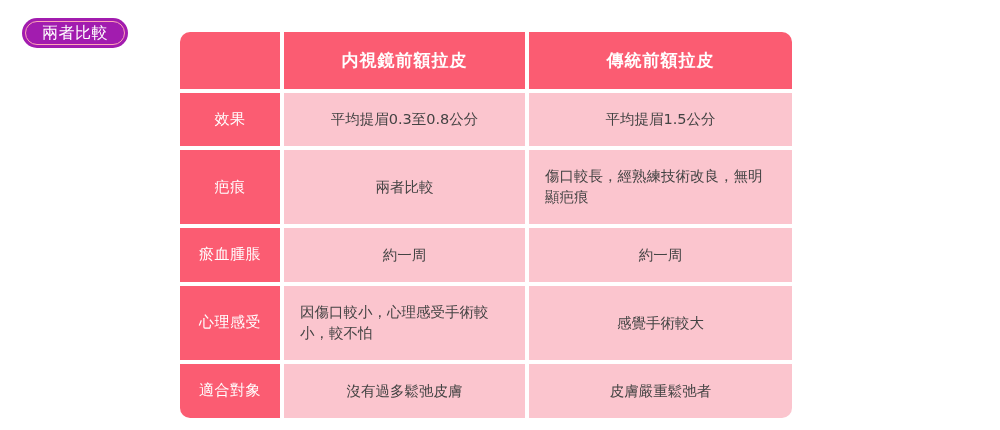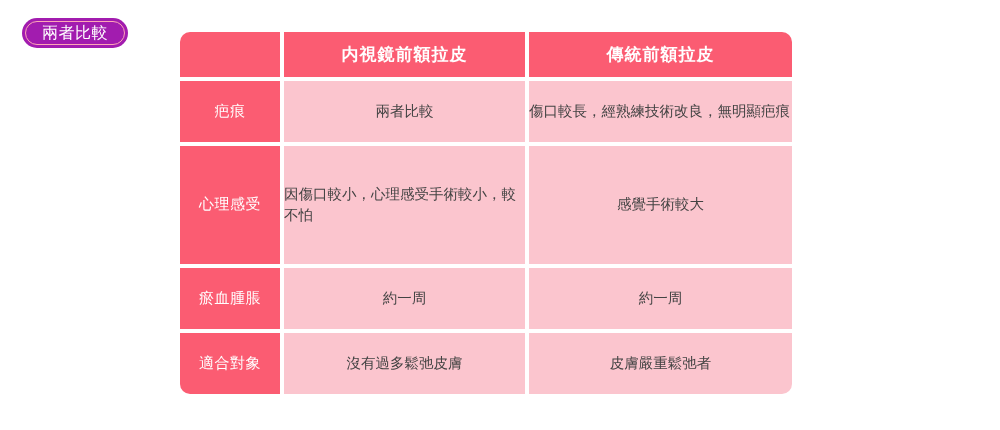--- a/index.html
+++ b/index.html
@@ -59,21 +59,21 @@
   .ctable {
     width: 100%;
     height: 100%;
     border-collapse: separate;
     border-spacing: 4px 4px;
     table-layout: fixed;
     margin: -4px 0 0 -4px;
   }
   .ctable td,
   .ctable th {
-    padding: 0;
+    padding: 16px;
     margin: 0;
   }
 
   .col-label  { width: 100px; }
   .col-a      { width: 241px; }
   .col-b      { width: 263px; }
 
   .cell {
     box-sizing: border-box;
     padding: 6px 8px;
@@ -139,33 +139,38 @@
     </colgroup>
     <thead>
       <tr>
         <th class="cell hdr hdr-blank"></th>
         <th class="cell hdr">内視鏡前額拉皮</th>
         <th class="cell hdr hdr-last">傳統前額拉皮</th>
       </tr>
     </thead>
     <tbody>
       <tr>
+        <td class="cell rowlabel">效果</td>
+        <td class="cell content center">平均提眉0.3至0.8公分</td>
+        <td class="cell content center">平均提眉1.5公分</td>
+      </tr>
+      <tr>
         <td class="cell rowlabel">疤痕</td>
         <td class="cell content center">兩者比較</td>
         <td class="cell content left">傷口較長，經熟練技術改良，無明顯疤痕</td>
       </tr>
       <tr>
+        <td class="cell rowlabel">瘀血腫脹</td>
+        <td class="cell content center">約一周</td>
+        <td class="cell content center">約一周</td>
+      </tr>
+      <tr>
         <td class="cell rowlabel">心理感受</td>
         <td class="cell content left">因傷口較小，心理感受手術較小，較不怕</td>
         <td class="cell content center">感覺手術較大</td>
-      </tr>
-      <tr>
-        <td class="cell rowlabel">瘀血腫脹</td>
-        <td class="cell content center">約一周</td>
-        <td class="cell content center">約一周</td>
       </tr>
       <tr>
         <td class="cell rowlabel rowlabel-last">適合對象</td>
         <td class="cell content center">沒有過多鬆弛皮膚</td>
         <td class="cell content center content-last-right">皮膚嚴重鬆弛者</td>
       </tr>
     </tbody>
   </table>
 </div>
 

